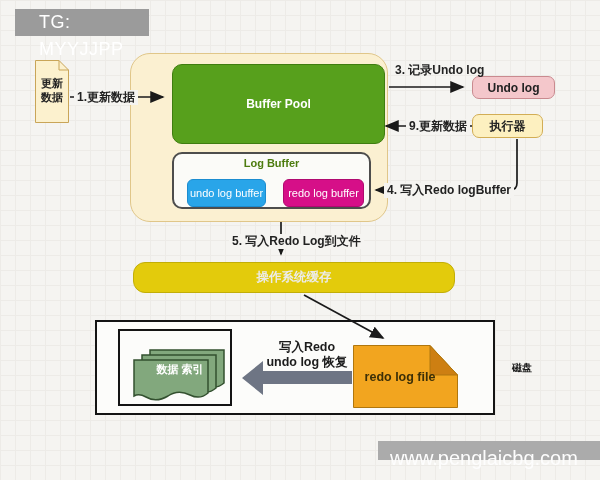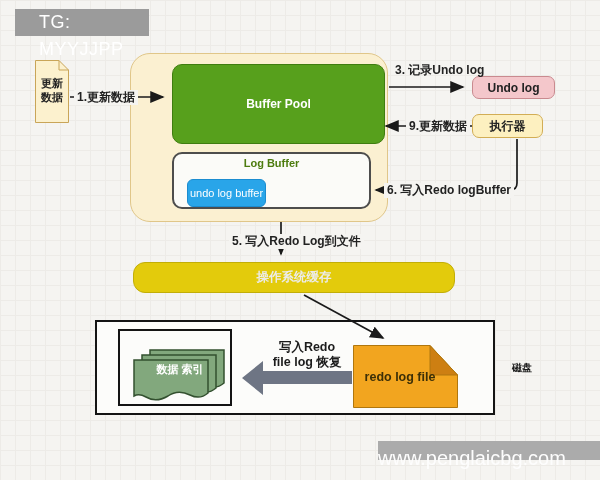--- a/index.html
+++ b/index.html
@@ -14,21 +14,21 @@
   }
   .abs{ position:absolute; }
   .lbl{ position:absolute; z-index:6; font-size:12px; font-weight:600; color:#222;
         background:#f5f4f1; padding:0 3px; white-space:nowrap; line-height:15px;}
   .lbl.noBg{ background:transparent; }
 
   
   .tg-banner{ left:15px; top:9px; width:134px; height:27px; background:#9b9b9b;
     color:#fff; font-size:18px; line-height:27px; padding-left:24px; z-index:8; letter-spacing:.5px;}
   .site-banner{ left:378px; top:441px; width:222px; height:19px; background:#ababab;
-    color:#fdfdfd; font-size:20px; line-height:35px; z-index:8;}
+    color:#fdfdfd; font-size:20px; line-height:35px; padding-left:12px; z-index:8;}
 
   
   .outer-box{ left:130px; top:53px; width:258px; height:169px; background:#fbf0d1;
     border:1px solid #e0c689; border-radius:20px; z-index:1;}
   .buffer-pool{ left:172px; top:64px; width:213px; height:80px; background:#57a01c;
     border:1px solid #3f7d10; border-radius:10px; color:#fff; font-size:12px; font-weight:bold;
     display:flex; align-items:center; justify-content:center; z-index:2;}
   .log-buffer{ left:172px; top:152px; width:199px; height:57px; background:#fbfbf8;
     border:2px solid #4d4d4d; border-radius:10px; z-index:2;}
   .log-buffer-title{ text-align:center; font-size:11px; font-weight:bold; color:#4d7c0f; margin-top:3px;}
@@ -86,20 +86,21 @@
   </svg>
   <div class="abs note-text">更新数据</div>
 
   <div class="abs outer-box"></div>
 
   <div class="abs buffer-pool">Buffer Pool</div>
 
   <div class="abs log-buffer">
     <div class="log-buffer-title">Log Buffer</div>
     <div class="chip undo">undo log buffer</div>
+    <div class="chip redo">redo log buffer</div>
   </div>
 
   <div class="abs undo-log-box">Undo log</div>
   <div class="abs executor-box">执行器</div>
 
   <div class="abs os-cache">操作系统缓存</div>
 
   <div class="abs disk-box"></div>
   <div class="abs tablespace-box">
     <div class="tablespace-title">表空间</div>
@@ -109,21 +110,21 @@
     <g stroke="#33502f" stroke-width="1.5" fill="#82a87d">
       <path transform="translate(16,0)" d="M1,1 H75 V34 Q67,41 57,36 Q45,30 35,37 Q23,44 13,38 Q6,34 1,37 Z"></path>
       <path transform="translate(8,5)" d="M1,1 H75 V34 Q67,41 57,36 Q45,30 35,37 Q23,44 13,38 Q6,34 1,37 Z"></path>
       <path transform="translate(0,10)" d="M1,1 H75 V34 Q67,41 57,36 Q45,30 35,37 Q23,44 13,38 Q6,34 1,37 Z"></path>
     </g>
   </svg>
   <div class="abs docs-text">数据 索引</div>
 
   <div class="abs recovery">
     <span>写入Redo</span><br>
-    <span>file log 恢复</span>
+    <span>undo log 恢复</span>
   </div>
 
   <svg class="abs redo-file-svg" width="105" height="63">
     <path d="M0.5,0.5 L77,0.5 L104.5,30 L104.5,62.5 L0.5,62.5 Z" fill="#f2a51f" stroke="#b0770e" stroke-width="1"></path>
     <path d="M77,0.5 L104.5,30 L77,30 Z" fill="#cd7f12" stroke="#b0770e" stroke-width="1"></path>
   </svg>
   <div class="abs redo-file-text">redo log file</div>
 
   <div class="abs disk-label">磁盘</div>
 
@@ -140,16 +141,16 @@
       <path d="M517,139 L517,183 Q517,190 510,190 L376,190" marker-end="url(#ah)"></path>
       <path d="M281,222 L281,254" marker-end="url(#ah)"></path>
       <path d="M304,295 L383,338" marker-end="url(#ah)"></path>
     </g>
     <polygon fill="#6e7584" points="352,371 263,371 263,361 242,378 263,395 263,384 352,384"></polygon>
   </svg>
 
   <div class="lbl" style="left:74px; top:90px;">1.更新数据</div>
   <div class="lbl noBg" style="left:392px; top:63px;">3. 记录Undo log</div>
   <div class="lbl" style="left:406px; top:119px;">9.更新数据</div>
-  <div class="lbl" style="left:384px; top:183px;">6. 写入Redo logBuffer</div>
+  <div class="lbl" style="left:384px; top:183px;">4. 写入Redo logBuffer</div>
   <div class="lbl" style="left:229px; top:234px;">5. 写入Redo Log到文件</div>
 
 </div>
 
 </body></html>

